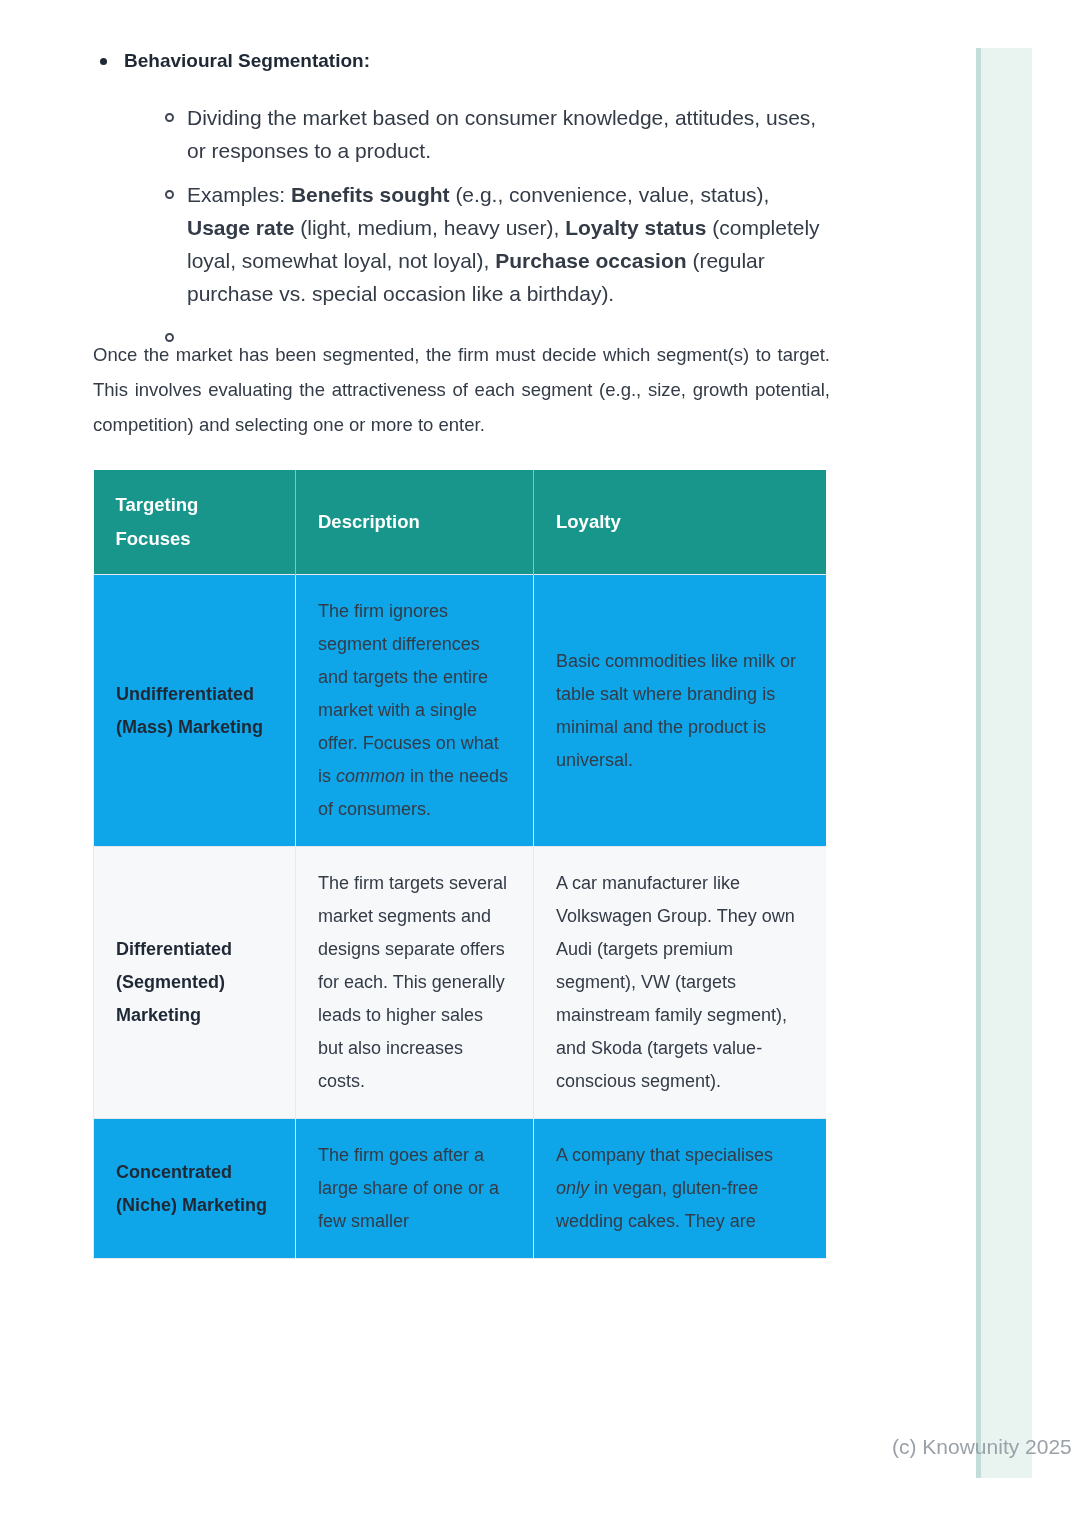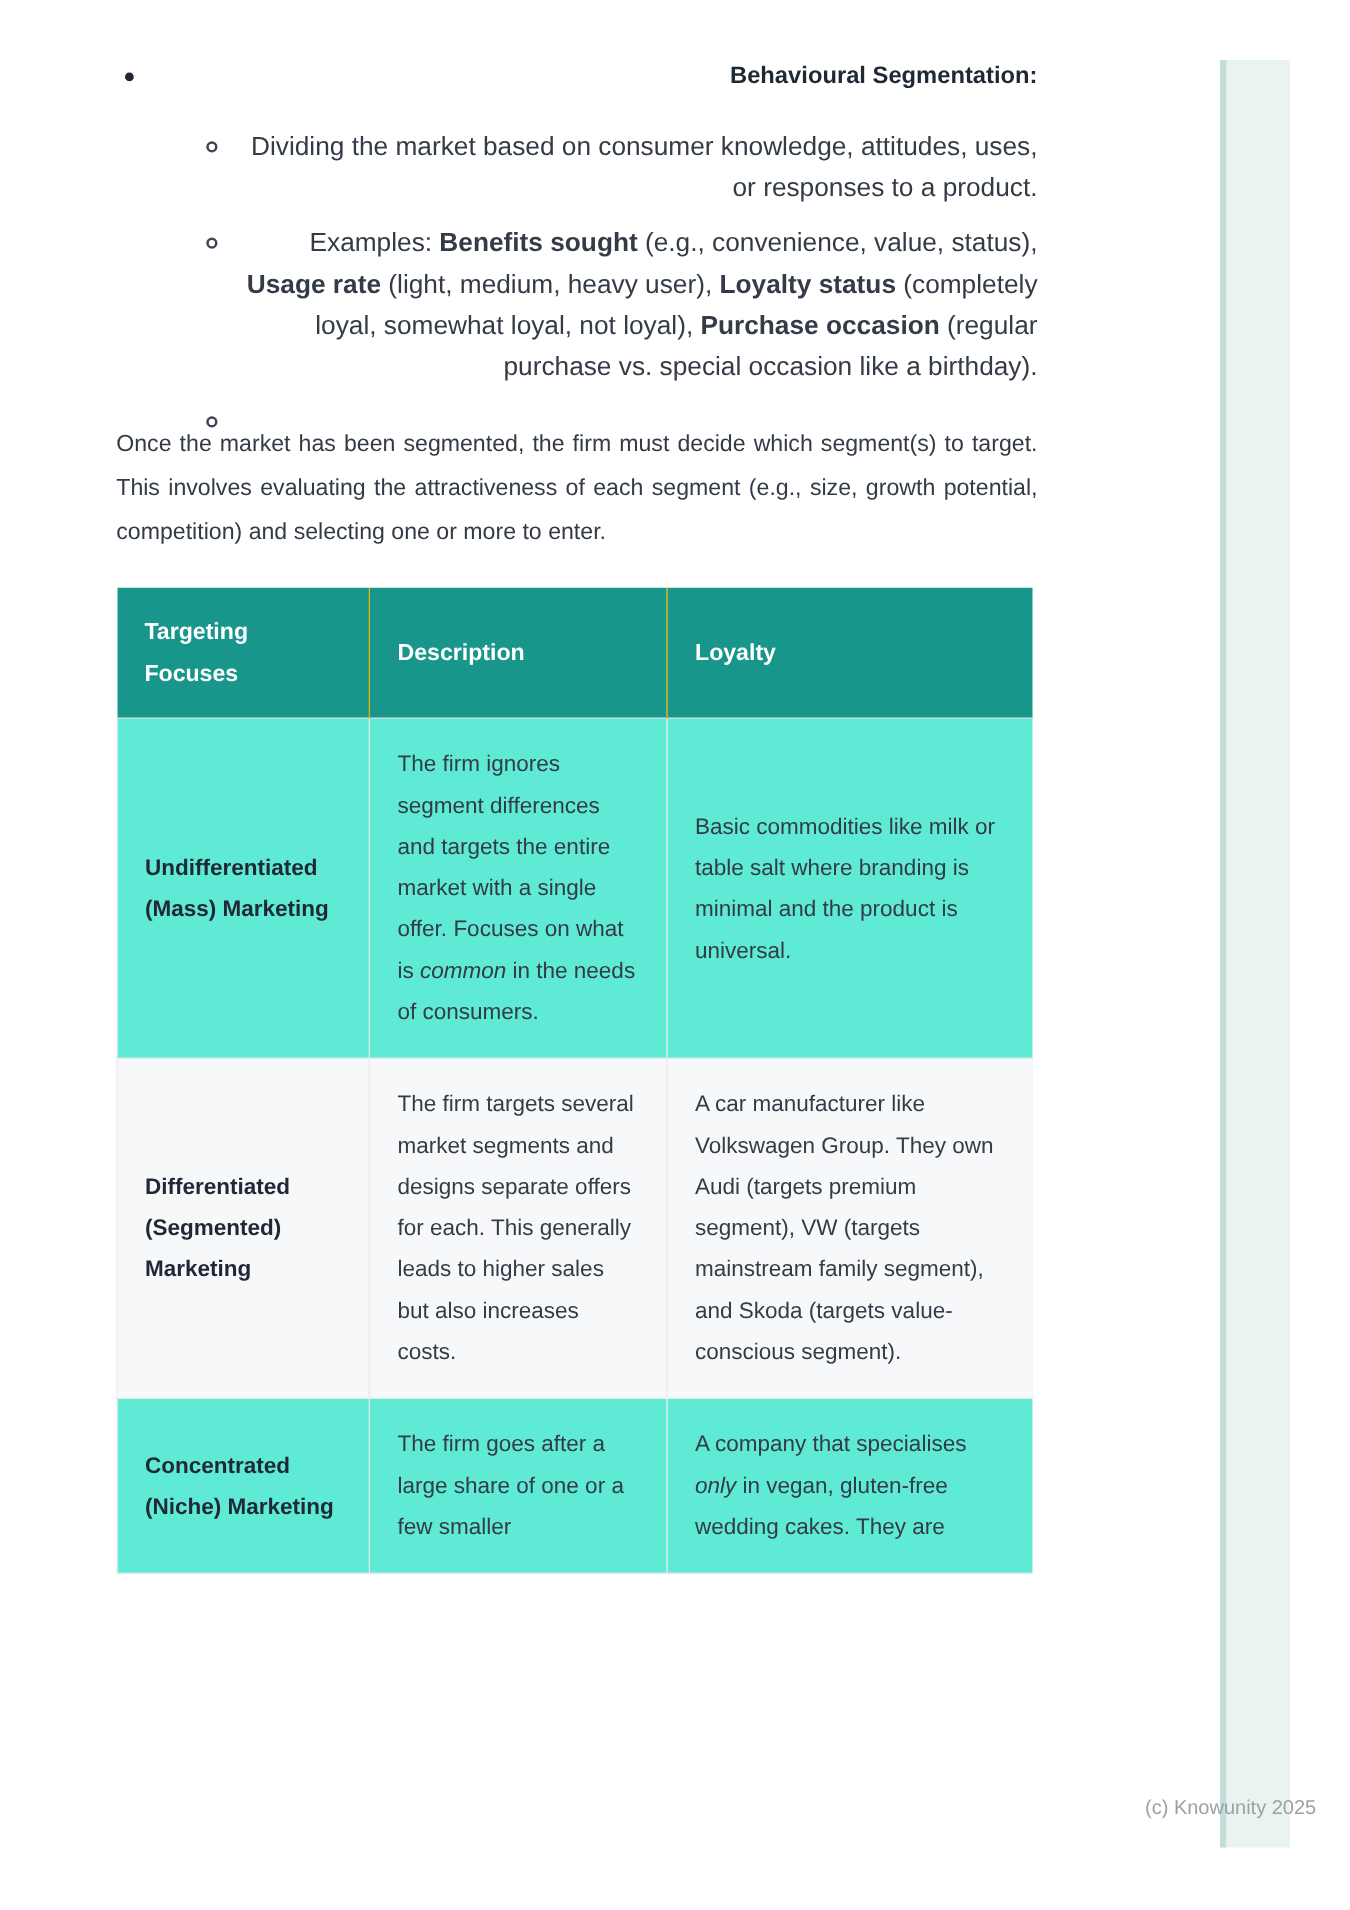--- a/index.html
+++ b/index.html
@@ -23,21 +23,21 @@
     color:var(--body-text);
   }
   .edge-bar{
     position:absolute;left:976px;top:48px;width:56px;height:1430px;
     background:var(--edge-bar-bg);
     border-left:5px solid var(--edge-bar-border);
   }
   .content{position:absolute;left:93px;top:48px;width:737px;}
 
   .l1{margin:0;padding:0;list-style:none;}
-  .l1-item{position:relative;padding-left:31px;text-align:right;}
+  .l1-item{position:relative;padding-left:31px;}
   .bullet-dot{
     position:absolute;left:7px;top:10px;width:7px;height:7px;border-radius:50%;
     background:var(--title-text);
   }
   .b-title{font-size:19px;font-weight:700;color:var(--title-text);line-height:26px;display:block;}
   .l2{margin:27px 0 0 0;padding:0 0 0 63px;list-style:none;}
   .l2 li{position:relative;margin-bottom:11px;font-size:21px;line-height:33px;}
   .circle{
     position:absolute;left:-22px;top:12px;width:9px;height:9px;border-radius:50%;
     border:2px solid #3D4652;background:transparent;
@@ -57,27 +57,27 @@
   col.c1{width:202px;} col.c2{width:238px;} col.c3{width:293px;}
   th{
     background:var(--table-header-bg);color:var(--table-header-text);
     font-weight:700;text-align:left;font-size:18.5px;line-height:34px;
     padding:18px 22px;vertical-align:middle;
   }
   th + th{border-left:1px solid #eab308;}
   td{
     border:1px solid var(--table-border);
     padding:20px 22px;font-size:18px;line-height:33px;vertical-align:middle;
-    background:#5eead4;
+    background:#0ea5e9;
   }
   tr.alt td{background:var(--row-alt-bg);}
   td.strategy{font-weight:700;color:var(--title-text);}
 
   .footer{
-    position:absolute;left:916px;top:1438px;font-size:16px;line-height:18px;
+    position:absolute;left:892px;top:1438px;font-size:21px;line-height:18px;
     color:var(--muted-text);white-space:nowrap;text-align:center;
   }
 </style>
 </head>
 <body>
 
 <div class="edge-bar"></div>
 
 <div class="content">
 

